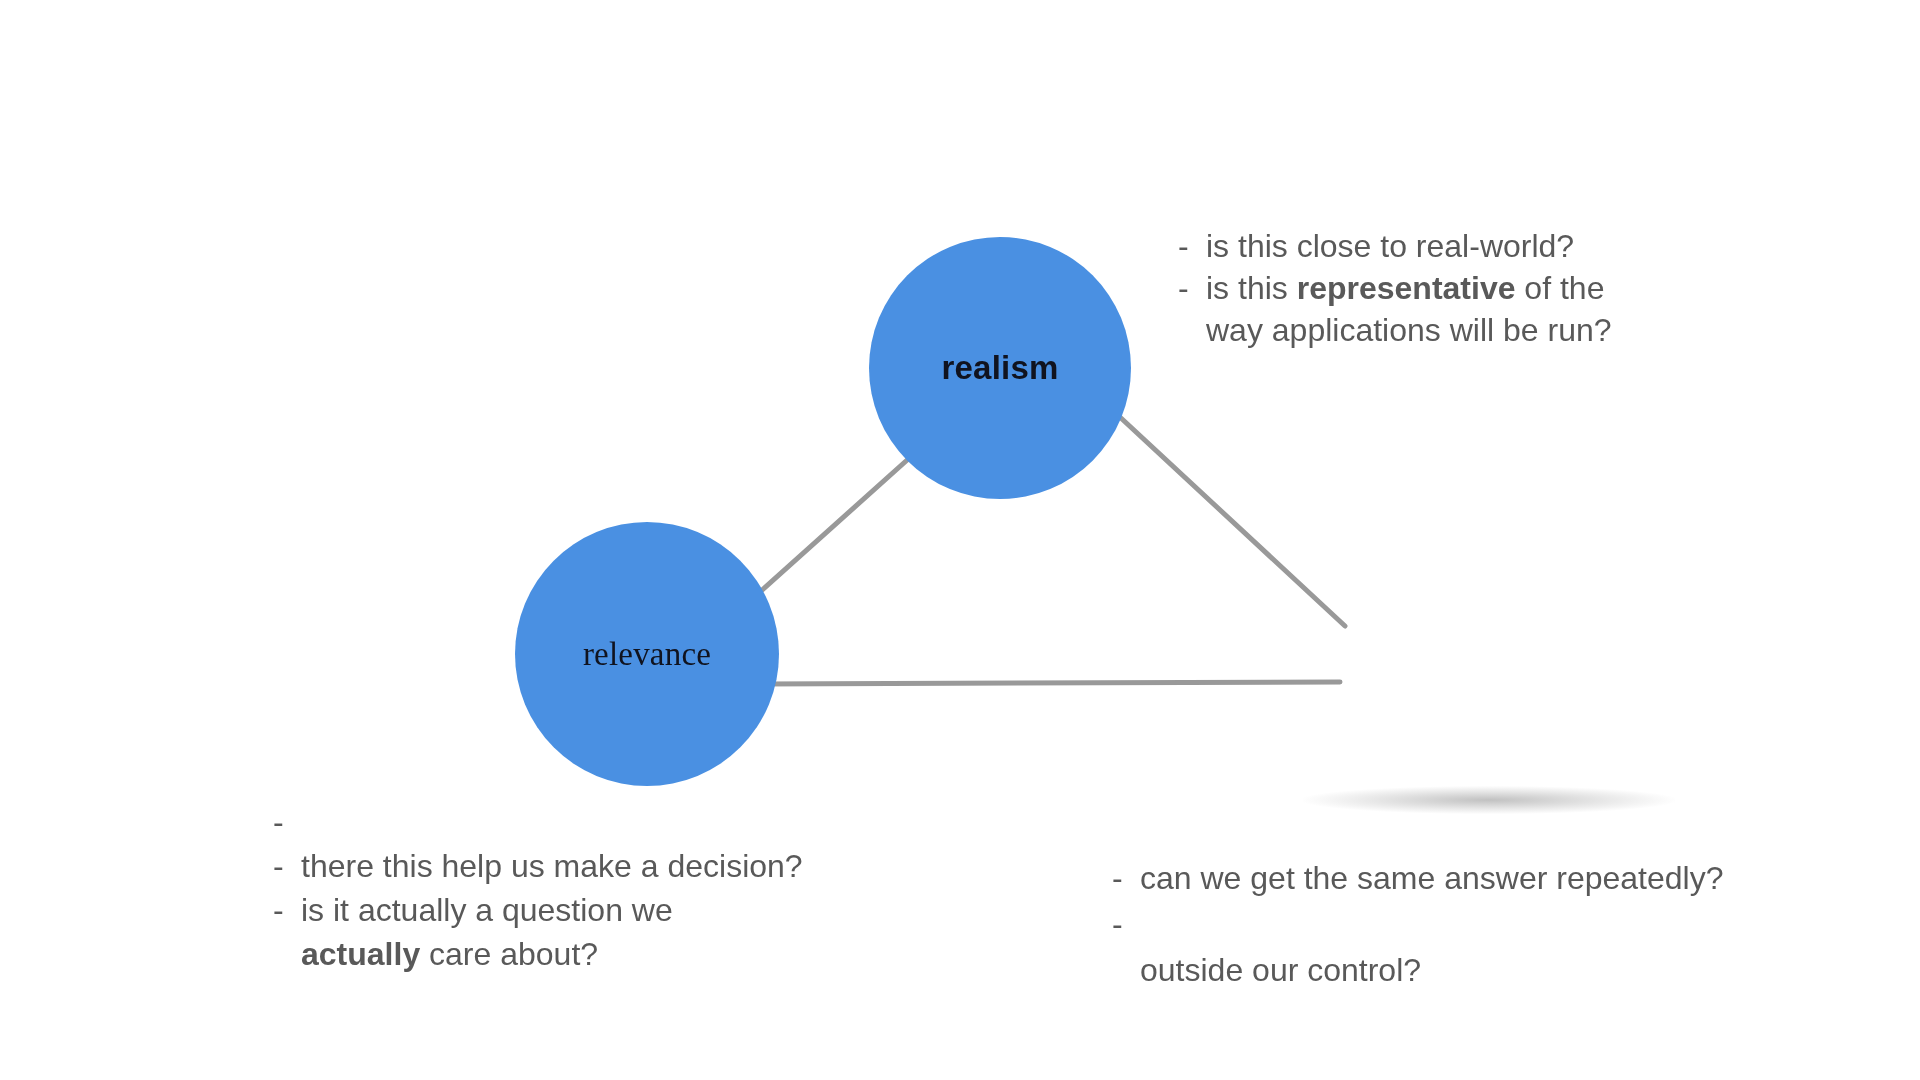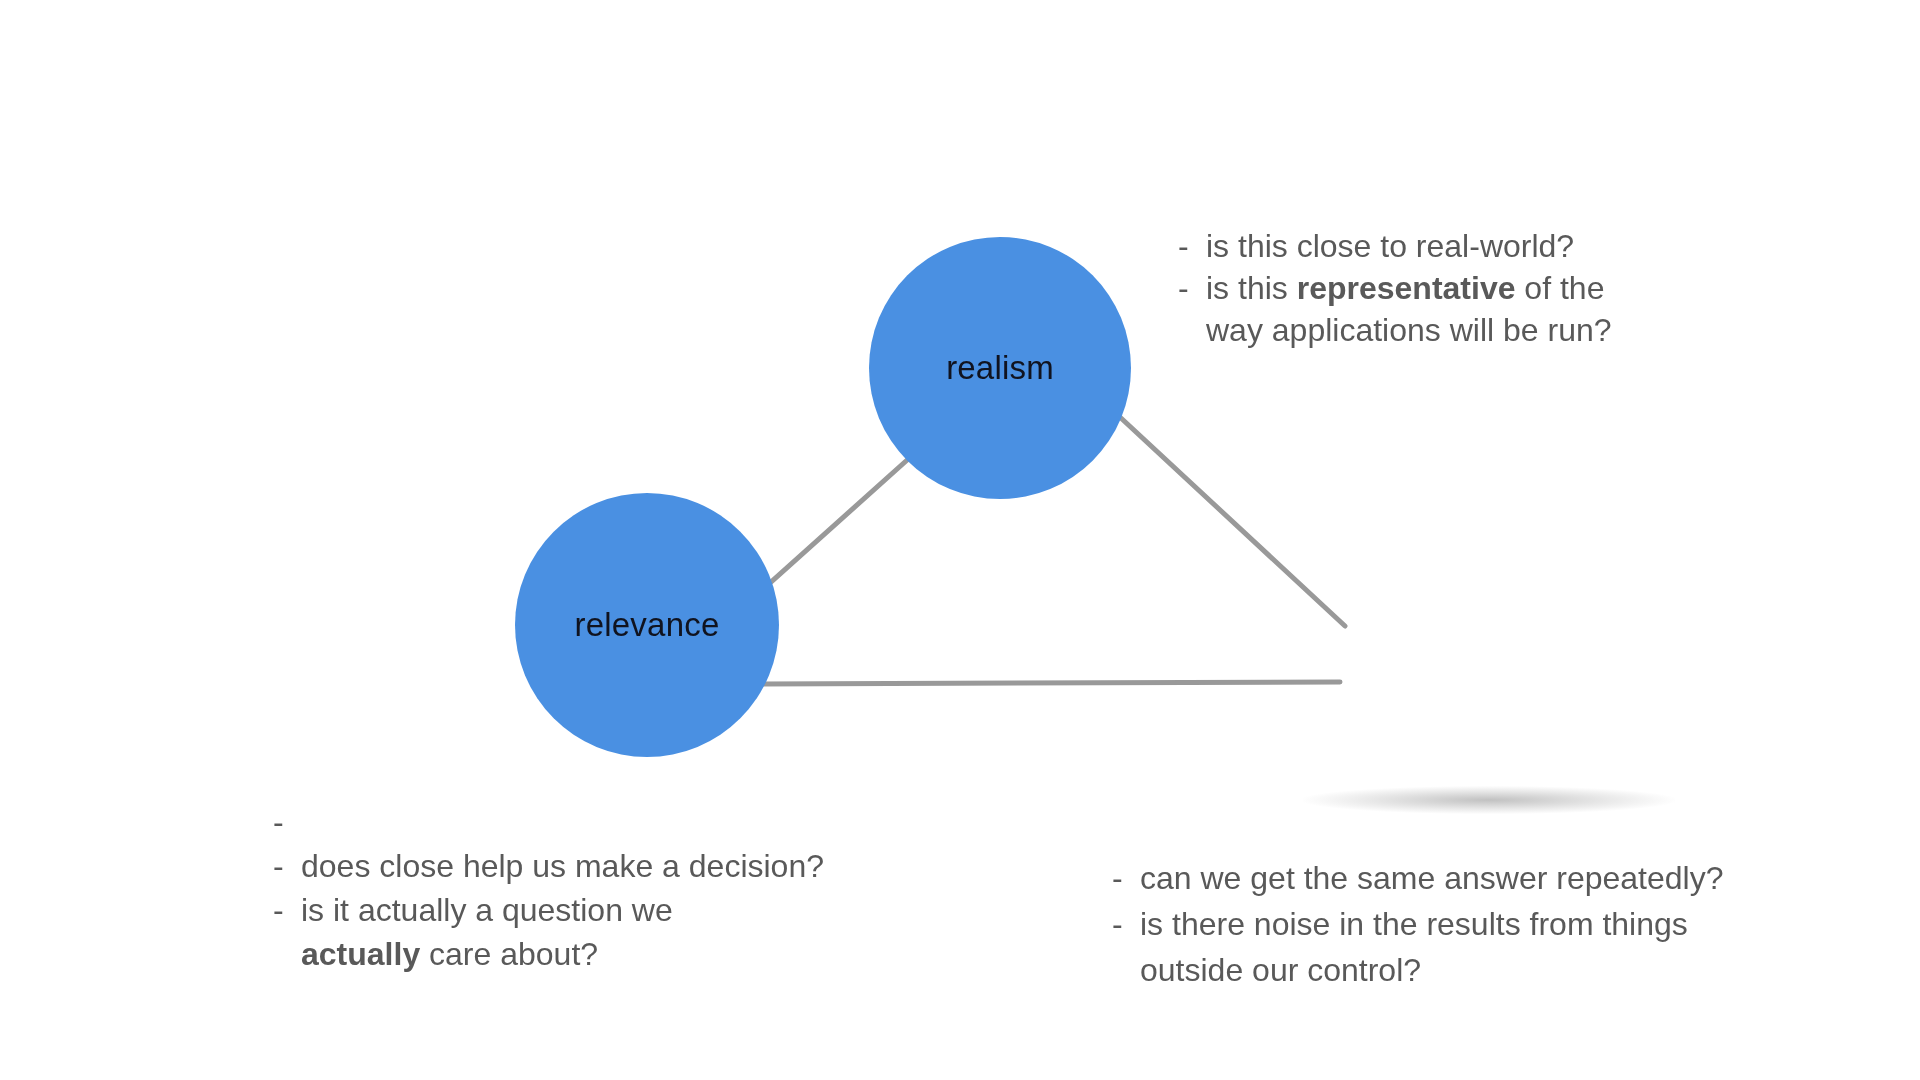--- a/index.html
+++ b/index.html
@@ -18,22 +18,22 @@
     stroke-linecap: round;
   }
   .node {
     position: absolute;
     border-radius: 50%;
     background: var(--node-fill, #4a90e2);
     display: flex;
     align-items: center;
     justify-content: center;
   }
-  .node-realism        { left: 869px;  top: 237px; width: 262px; height: 262px; }
-  .node-relevance      { left: 515px;  top: 493px; width: 264px; height: 264px; }
+  .node-realism        { left: 869px;  top: 237px; width: 262px; height: 262px; font-weight: bold; }
+  .node-relevance      { left: 515px;  top: 522px; width: 264px; height: 264px; font-family: Liberation Serif, serif; }
   .node-reproducibility{ left: 1318px; top: 535px; width: 264px; height: 264px; }
   .node-label {
     font-size: 33px;
     color: var(--node-label, #10131f);
     letter-spacing: 0.2px;
     white-space: nowrap;
   }
   .node-shadow {
     position: absolute;
     left: 1303px; top: 786px; width: 372px; height: 28px;
@@ -91,40 +91,39 @@
       <span class="txt"><span>way applications will be run?</span><b></b><span></span></span>
     </div>
   </div>
 
   <div class="notes notes-relevance">
     <div class="note-line">
       <span class="dash">-</span>
     </div>
     <div class="note-line">
       <span class="dash">-</span>
-      <span class="txt"><span>does close help us make a decision?</span><b></b><span></span></span>
+      <span class="txt"><span>there this help us make a decision?</span><b></b><span></span></span>
     </div>
     <div class="note-line">
       <span class="dash">-</span>
       <span class="txt"><span>is it actually a question we</span><b></b><span></span></span>
     </div>
     <div class="note-line">
       <span class="dash"></span>
       <span class="txt"><span></span><b>actually</b><span> care about?</span></span>
     </div>
   </div>
 
   <div class="notes notes-reproducibility">
     <div class="note-line">
       <span class="dash">-</span>
       <span class="txt"><span>can we get the same answer repeatedly?</span><b></b><span></span></span>
     </div>
     <div class="note-line">
       <span class="dash">-</span>
-      <span class="txt"><span>is there noise in the results from things</span><b></b><span></span></span>
     </div>
     <div class="note-line">
       <span class="dash"></span>
       <span class="txt"><span>outside our control?</span><b></b><span></span></span>
     </div>
   </div>
 
 </div>
 
 </body></html>

